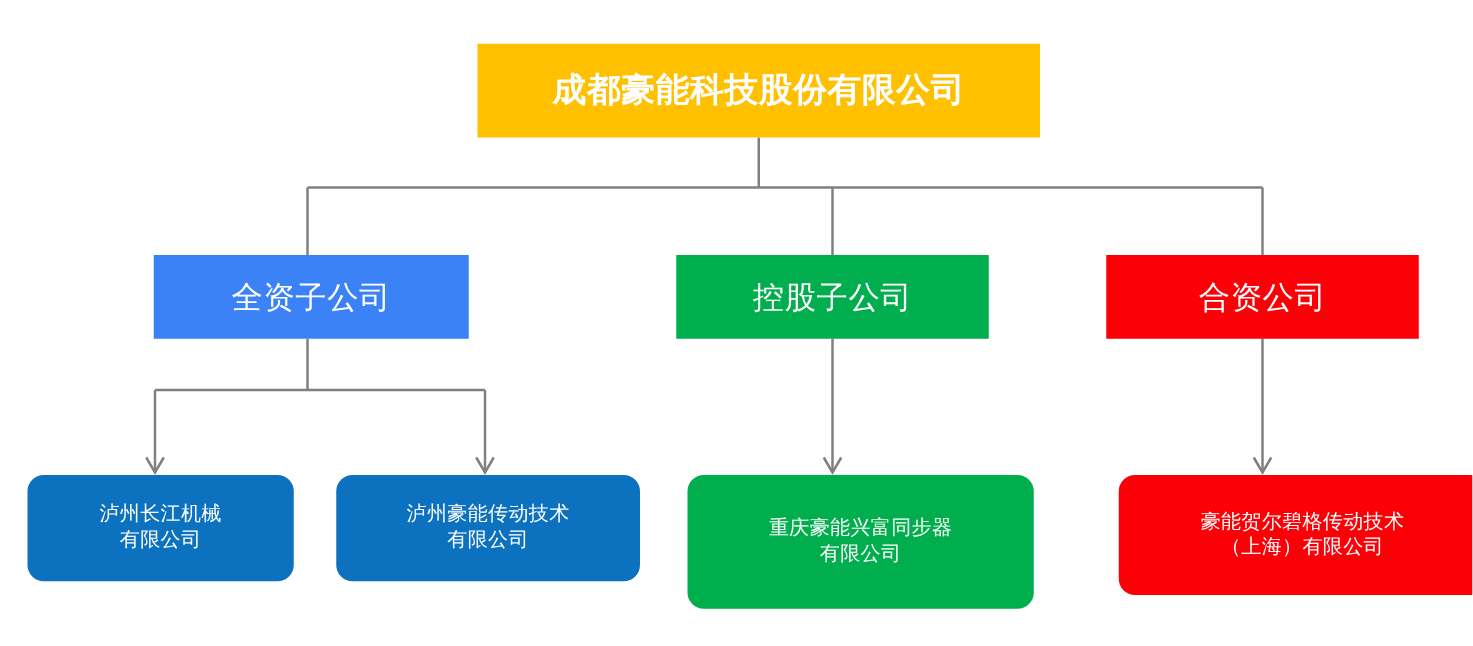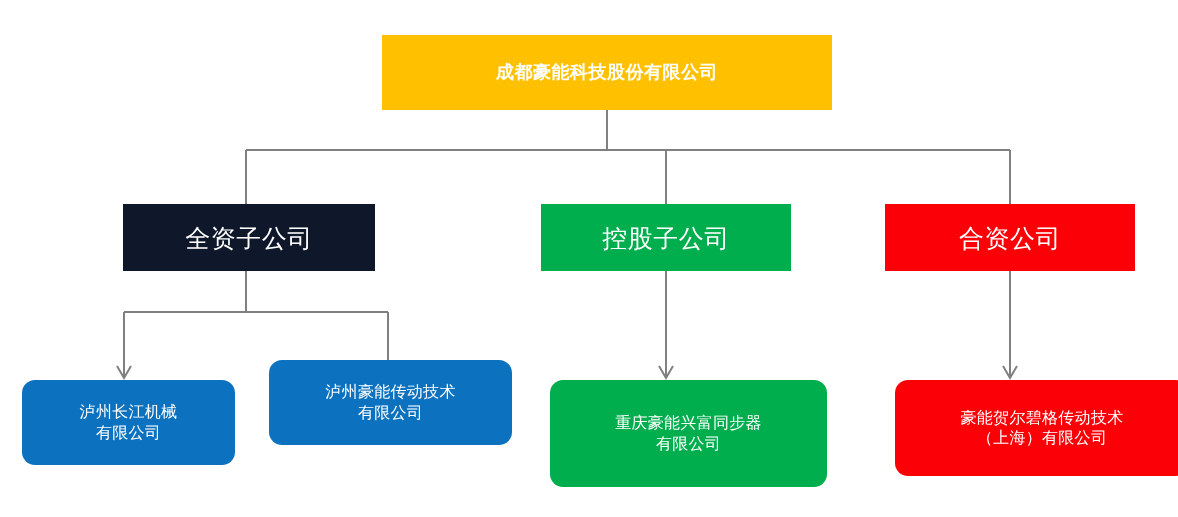--- a/index.html
+++ b/index.html
@@ -29,21 +29,21 @@
     align-items: center;
     justify-content: center;
     text-align: center;
     color: #ffffff;
     box-sizing: border-box;
     line-height: 1.28;
     white-space: pre-line;
     z-index: 2;
   }
   .node-root {
-    font-size: 18px;
+    font-size: 27px;
     font-weight: bold;
     letter-spacing: 0.5px;
   }
   .node-cat {
     font-size: 25px;
     font-weight: normal;
     letter-spacing: 0.5px;
   }
   .node-leaf {
     font-size: 16px;
@@ -81,30 +81,30 @@
     <g fill="none" stroke="#808080" stroke-width="2" stroke-linecap="butt" stroke-linejoin="miter">
       <polyline points="117,366 124,378 131,366"></polyline>
       <polyline points="381,366 388,378 395,366"></polyline>
       <polyline points="659,366 666,378 673,366"></polyline>
       <polyline points="1003,366 1010,378 1017,366"></polyline>
     </g>
   </svg>
 
   <div class="node node-root" style="left:382px; top:35px; width:450px; height:75px; background:#FFC000;">成都豪能科技股份有限公司</div>
 
-  <div class="node node-cat" style="left:123px; top:204px; width:252px; height:67px; background:#0f172a;">全资子公司</div>
+  <div class="node node-cat" style="left:123px; top:204px; width:252px; height:67px; background:#3b82f6;">全资子公司</div>
 
   <div class="node node-cat" style="left:541px; top:204px; width:250px; height:67px; background:#00AE4D;">控股子公司</div>
 
   <div class="node node-cat" style="left:885px; top:204px; width:250px; height:67px; background:#FB0007;">合资公司</div>
 
   <div class="node node-leaf" style="left:22px; top:380px; width:213px; height:85px; background:#0C72BF;">泸州长江机械
 有限公司</div>
 
-  <div class="node node-leaf" style="left:269px; top:360px; width:243px; height:85px; background:#0C72BF;">泸州豪能传动技术
+  <div class="node node-leaf" style="left:269px; top:380px; width:243px; height:85px; background:#0C72BF;">泸州豪能传动技术
 有限公司</div>
 
   <div class="node node-leaf" style="left:550px; top:380px; width:277px; height:107px; background:#00AE4D;">重庆豪能兴富同步器
 有限公司</div>
 
   <div class="node node-leaf" style="left:863px; top:380px; width:294px; height:96px; background:#FB0007;margin-left:32px;">豪能贺尔碧格传动技术
 （上海）有限公司</div>
 
 </div>
 

